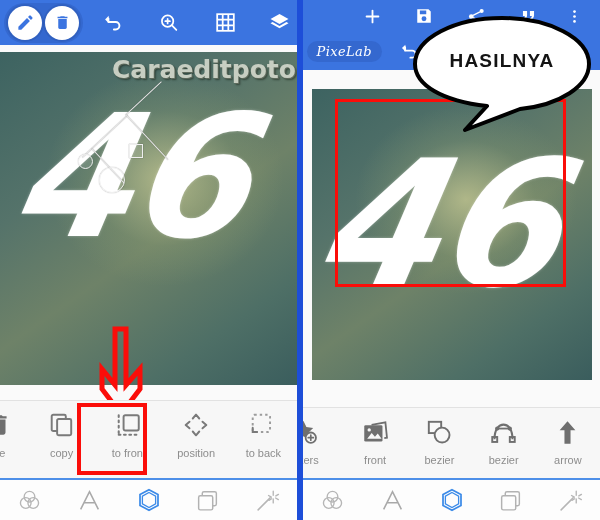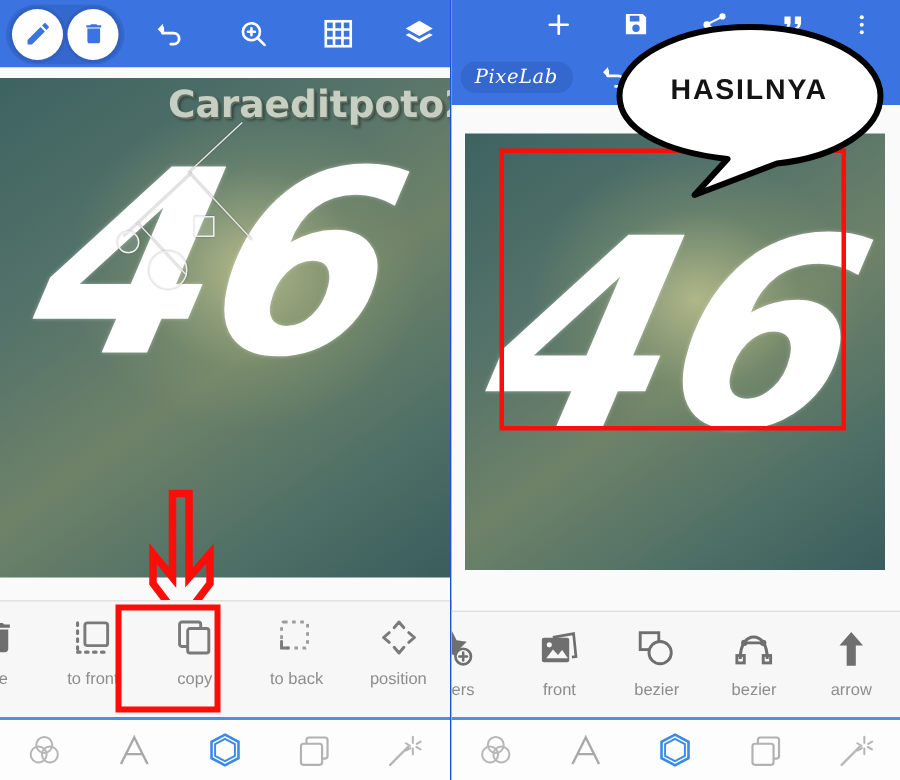--- a/index.html
+++ b/index.html
@@ -1,20 +1,20 @@
 <!DOCTYPE html>
 <html><head>
 <meta charset="utf-8">
 <style>
   html,body{margin:0;padding:0;background:#fff;}
   body{width:600px;height:520px;overflow:hidden;font-family:"Liberation Sans",sans-serif;}
   .screen{position:relative;width:600px;height:520px;display:flex;}
   .panel{position:relative;height:520px;overflow:hidden;background:#fafafa;}
   .panel-left{width:300px;}
-  .panel-right{width:300px;border-left:1px solid #1d4ed8;}
+  .panel-right{width:300px;border-left:6px solid #1d4ed8;}
 
   
   .topbar{background:#3b74e0;display:flex;align-items:center;box-sizing:border-box;}
   .tb-left{height:45px;padding:0 4px;}
   .tb-right-1{height:32px;padding:0 6px;justify-content:flex-end;}
   .tb-right-2{height:38px;padding:0 6px;justify-content:flex-end;}
   .tbtn{flex:0 0 auto;display:flex;align-items:center;justify-content:center;cursor:pointer;}
   .tb-left .spacer{flex:1 1 auto;}
   .circbtn{width:34px;height:34px;border-radius:50%;background:#fff;display:flex;align-items:center;
            justify-content:center;box-shadow:0 0 0 2px rgba(0,0,0,.07);}
@@ -167,51 +167,51 @@
         <span class="ico">
           <svg width="26" height="26" viewBox="0 0 24 24">
               <path fill="#6f6f6f" d="M6 19c0 1.1.9 2 2 2h8c1.1 0 2-.9 2-2V7H6v12zM19 4h-3.5l-1-1h-5l-1 1H5v2h14V4z"></path>
             </svg>
         </span>
         <span class="lbl">ete</span>
       </div>
       <div class="act">
         <span class="ico">
           <svg width="26" height="26" viewBox="0 0 24 24">
+              <rect x="2.5" y="2.5" width="13" height="15" rx="1.4" fill="none" stroke="#7a7a7a" stroke-width="1.8"></rect>
+              <rect x="7.5" y="6.5" width="13" height="15" rx="1.4" fill="#f7f7f7" stroke="#7a7a7a" stroke-width="1.8"></rect>
+            </svg>
+        </span>
+        <span class="lbl">copy</span>
+      </div>
+      <div class="act">
+        <span class="ico">
+          <svg width="26" height="26" viewBox="0 0 24 24">
               <path stroke="#7a7a7a" stroke-width="1.9" stroke-linecap="round" stroke-dasharray="1.6 3.3" d="M2.5 3v18M2.5 21h18"></path>
               <rect x="7" y="3" width="14" height="14" rx="1.5" fill="none" stroke="#7a7a7a" stroke-width="1.8"></rect>
             </svg>
         </span>
         <span class="lbl">to front</span>
       </div>
       <div class="act">
         <span class="ico">
           <svg width="26" height="26" viewBox="0 0 24 24">
-              <rect x="2.5" y="2.5" width="13" height="15" rx="1.4" fill="none" stroke="#7a7a7a" stroke-width="1.8"></rect>
-              <rect x="7.5" y="6.5" width="13" height="15" rx="1.4" fill="#f7f7f7" stroke="#7a7a7a" stroke-width="1.8"></rect>
-            </svg>
-        </span>
-        <span class="lbl">copy</span>
+              <path fill="none" stroke="#7a7a7a" stroke-width="1.8" stroke-linecap="round" stroke-linejoin="round" d="M12 2.5 9 6m3-3.5L15 6M12 21.5 9 18m3 3.5L15 18M2.5 12 6 9m-3.5 3L6 15M21.5 12 18 9m3.5 3L18 15"></path>
+            </svg>
+        </span>
+        <span class="lbl">position</span>
       </div>
       <div class="act">
         <span class="ico">
           <svg width="26" height="26" viewBox="0 0 24 24">
               <rect x="2.5" y="2.5" width="16" height="16" rx="1.5" fill="none" stroke="#9c9c9c" stroke-width="1.8" stroke-dasharray="2.2 2.8"></rect>
               <path fill="none" stroke="#7a7a7a" stroke-width="1.8" stroke-linecap="round" d="M2.5 14.5v4h4"></path>
             </svg>
         </span>
         <span class="lbl">to back</span>
-      </div>
-      <div class="act">
-        <span class="ico">
-          <svg width="26" height="26" viewBox="0 0 24 24">
-              <path fill="none" stroke="#7a7a7a" stroke-width="1.8" stroke-linecap="round" stroke-linejoin="round" d="M12 2.5 9 6m3-3.5L15 6M12 21.5 9 18m3 3.5L15 18M2.5 12 6 9m-3.5 3L6 15M21.5 12 18 9m3.5 3L18 15"></path>
-            </svg>
-        </span>
-        <span class="lbl">position</span>
       </div>
       <div class="hl-copy" style="left:77px;top:2px;width:70px;height:72px;"></div>
     </div>
 
     <div class="bottomnav">
       <div class="nv">
         <span>
           <svg width="25" height="25" viewBox="0 0 24 24">
               <circle cx="12" cy="8.3" r="5.1" fill="none" stroke="#b6b6b6" stroke-width="1.3"></circle>
               <circle cx="8.4" cy="14.4" r="5.1" fill="none" stroke="#b6b6b6" stroke-width="1.3"></circle>

